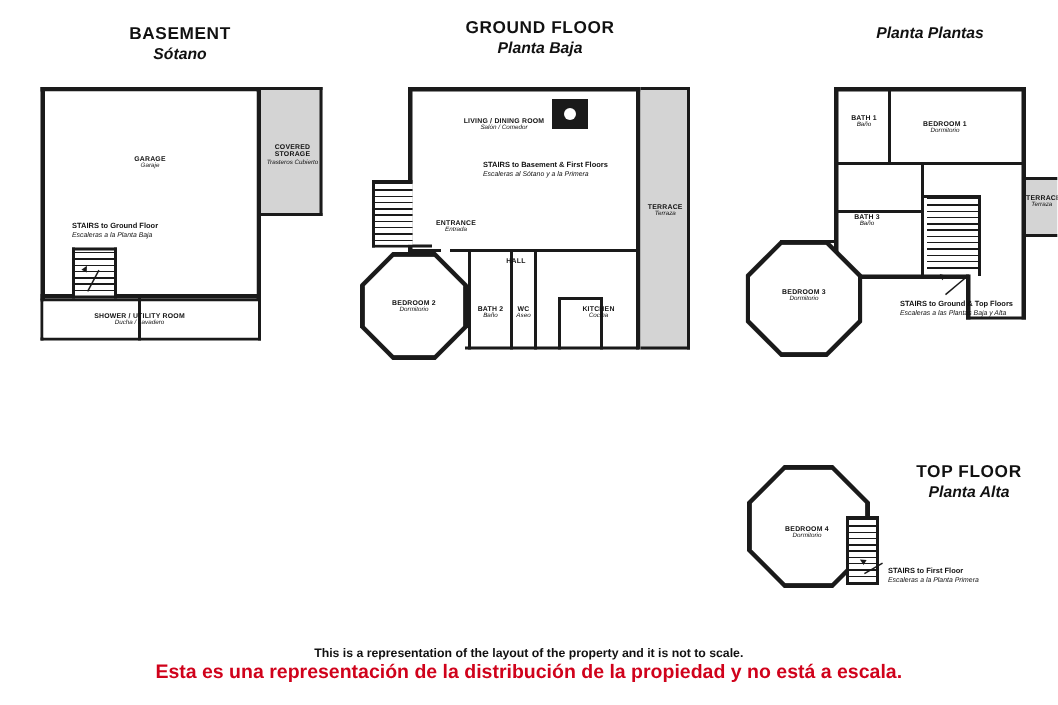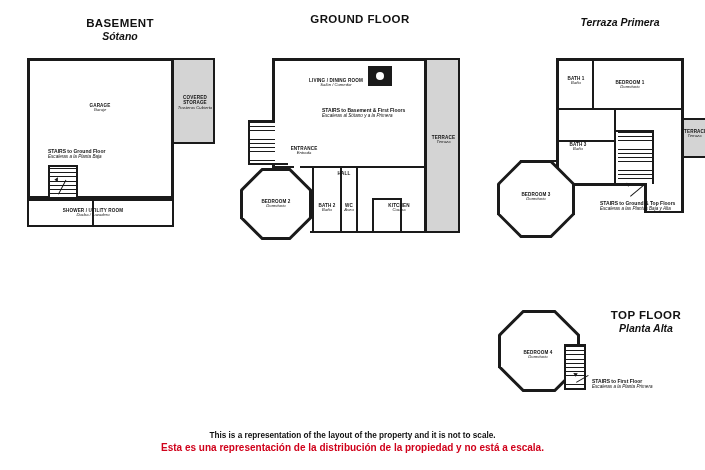--- a/index.html
+++ b/index.html
@@ -36,21 +36,21 @@
   .lbl .en { font-size: 4.6px; font-weight: bold; display: block; letter-spacing: .15px; }
   .lbl .es { font-size: 4.2px; font-style: italic; display: block; }
 
   .stair-lbl { position: absolute; text-align: left; color: #111; line-height: 1.2; }
   .stair-lbl .en { font-size: 5px; font-weight: bold; display: block; }
   .stair-lbl .es { font-size: 4.6px; font-style: italic; display: block; }
 
   
   .footer { position: absolute; left: 0; right: 0; bottom: 16px; text-align: center; }
   .footer .line1 { font-size: 8.2px; font-weight: bold; color: #111; line-height: 12px; }
-  .footer .line2 { font-size: 10px; font-weight: bold; color: #d0021b; line-height: 12px; }
+  .footer .line2 { font-size: 13px; font-weight: bold; color: #d0021b; line-height: 12px; }
 
   
   .octa {
     position: absolute;
     background: #1a1a1a;
     clip-path: polygon(30% 0%, 70% 0%, 100% 30%, 100% 70%, 70% 100%, 30% 100%, 0% 70%, 0% 30%);
   }
   .octa-in {
     position: absolute;
     background: #ffffff;
@@ -123,20 +123,21 @@
       <span class="es">Ducha / Lavadero</span>
     </div>
     <div class="stair-lbl" style="left:48px; top:148px; width:115px;">
       <span class="en">STAIRS to Ground Floor</span>
       <span class="es">Escaleras a la Planta Baja</span>
     </div>
   </div>
 
   <div class="title-block" style="left:255px; top:12px; width:210px;">
     <div class="title-en">GROUND FLOOR</div>
+    <div class="title-es">Planta Baja</div>
   </div>
 
   <div>
 
     <div class="wall" style="left:272px; top:58px; width:155px; height:3px;"></div>
     <div class="wall" style="left:272px; top:58px; width:3px; height:110px;"></div>
     <div class="wall" style="left:424px; top:58px; width:3px; height:175px;"></div>
 
     <div class="gray-fill" style="left:427px; top:58px; width:33px; height:175px;"></div>
     <div class="wall" style="left:427px; top:58px; width:33px; height:2px;"></div>
@@ -205,21 +206,21 @@
       <span class="en">KITCHEN</span>
       <span class="es">Cocina</span>
     </div>
     <div class="lbl" style="left:428px; top:135px; width:31px;">
       <span class="en">TERRACE</span>
       <span class="es">Terraza</span>
     </div>
   </div>
 
   <div class="title-block" style="left:545px; top:16px; width:150px;">
-    <div class="title-es">Terraza Primera</div>
+    <div class="title-es">Planta Plantas</div>
   </div>
 
   <div>
 
     <div class="wall" style="left:556px; top:58px; width:128px; height:3px;"></div>
     <div class="wall" style="left:556px; top:58px; width:3px; height:128px;"></div>
     <div class="wall" style="left:681px; top:58px; width:3px; height:155px;"></div>
     <div class="wall" style="left:556px; top:183px; width:90px; height:3px;"></div>
     <div class="wall" style="left:644px; top:183px; width:3px; height:30px;"></div>
     <div class="wall" style="left:644px; top:211px; width:40px; height:2px;"></div>

